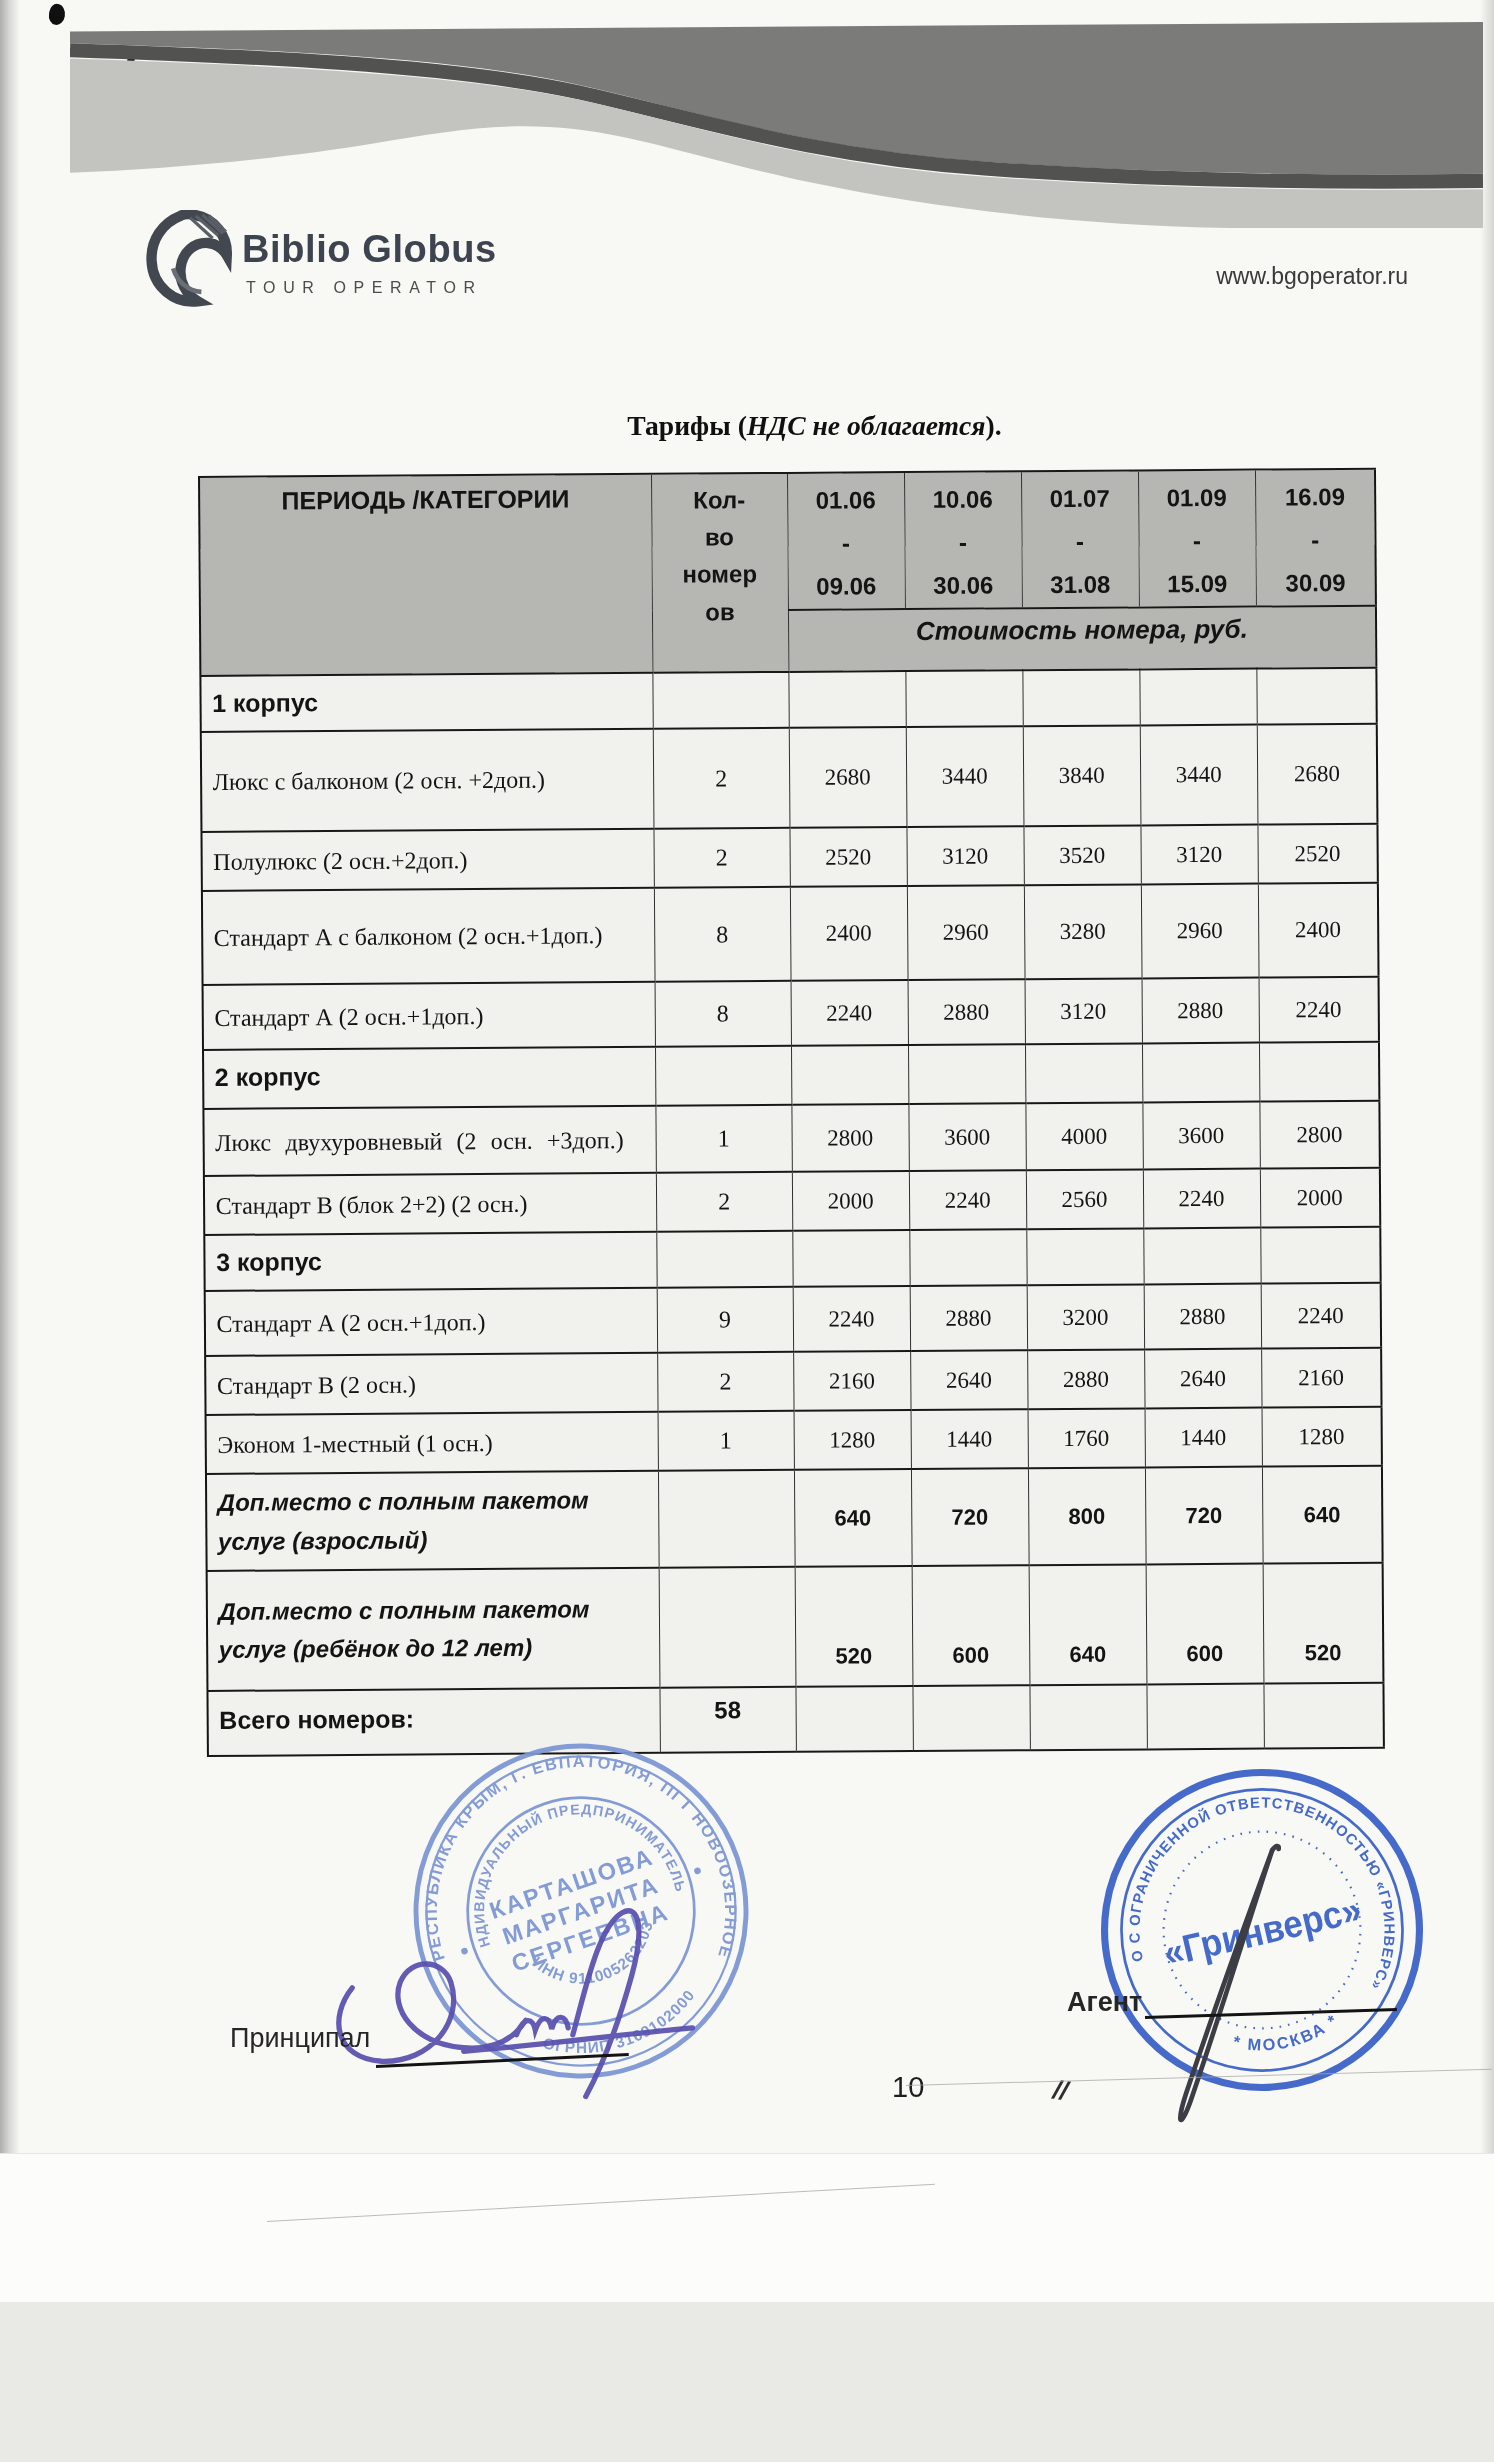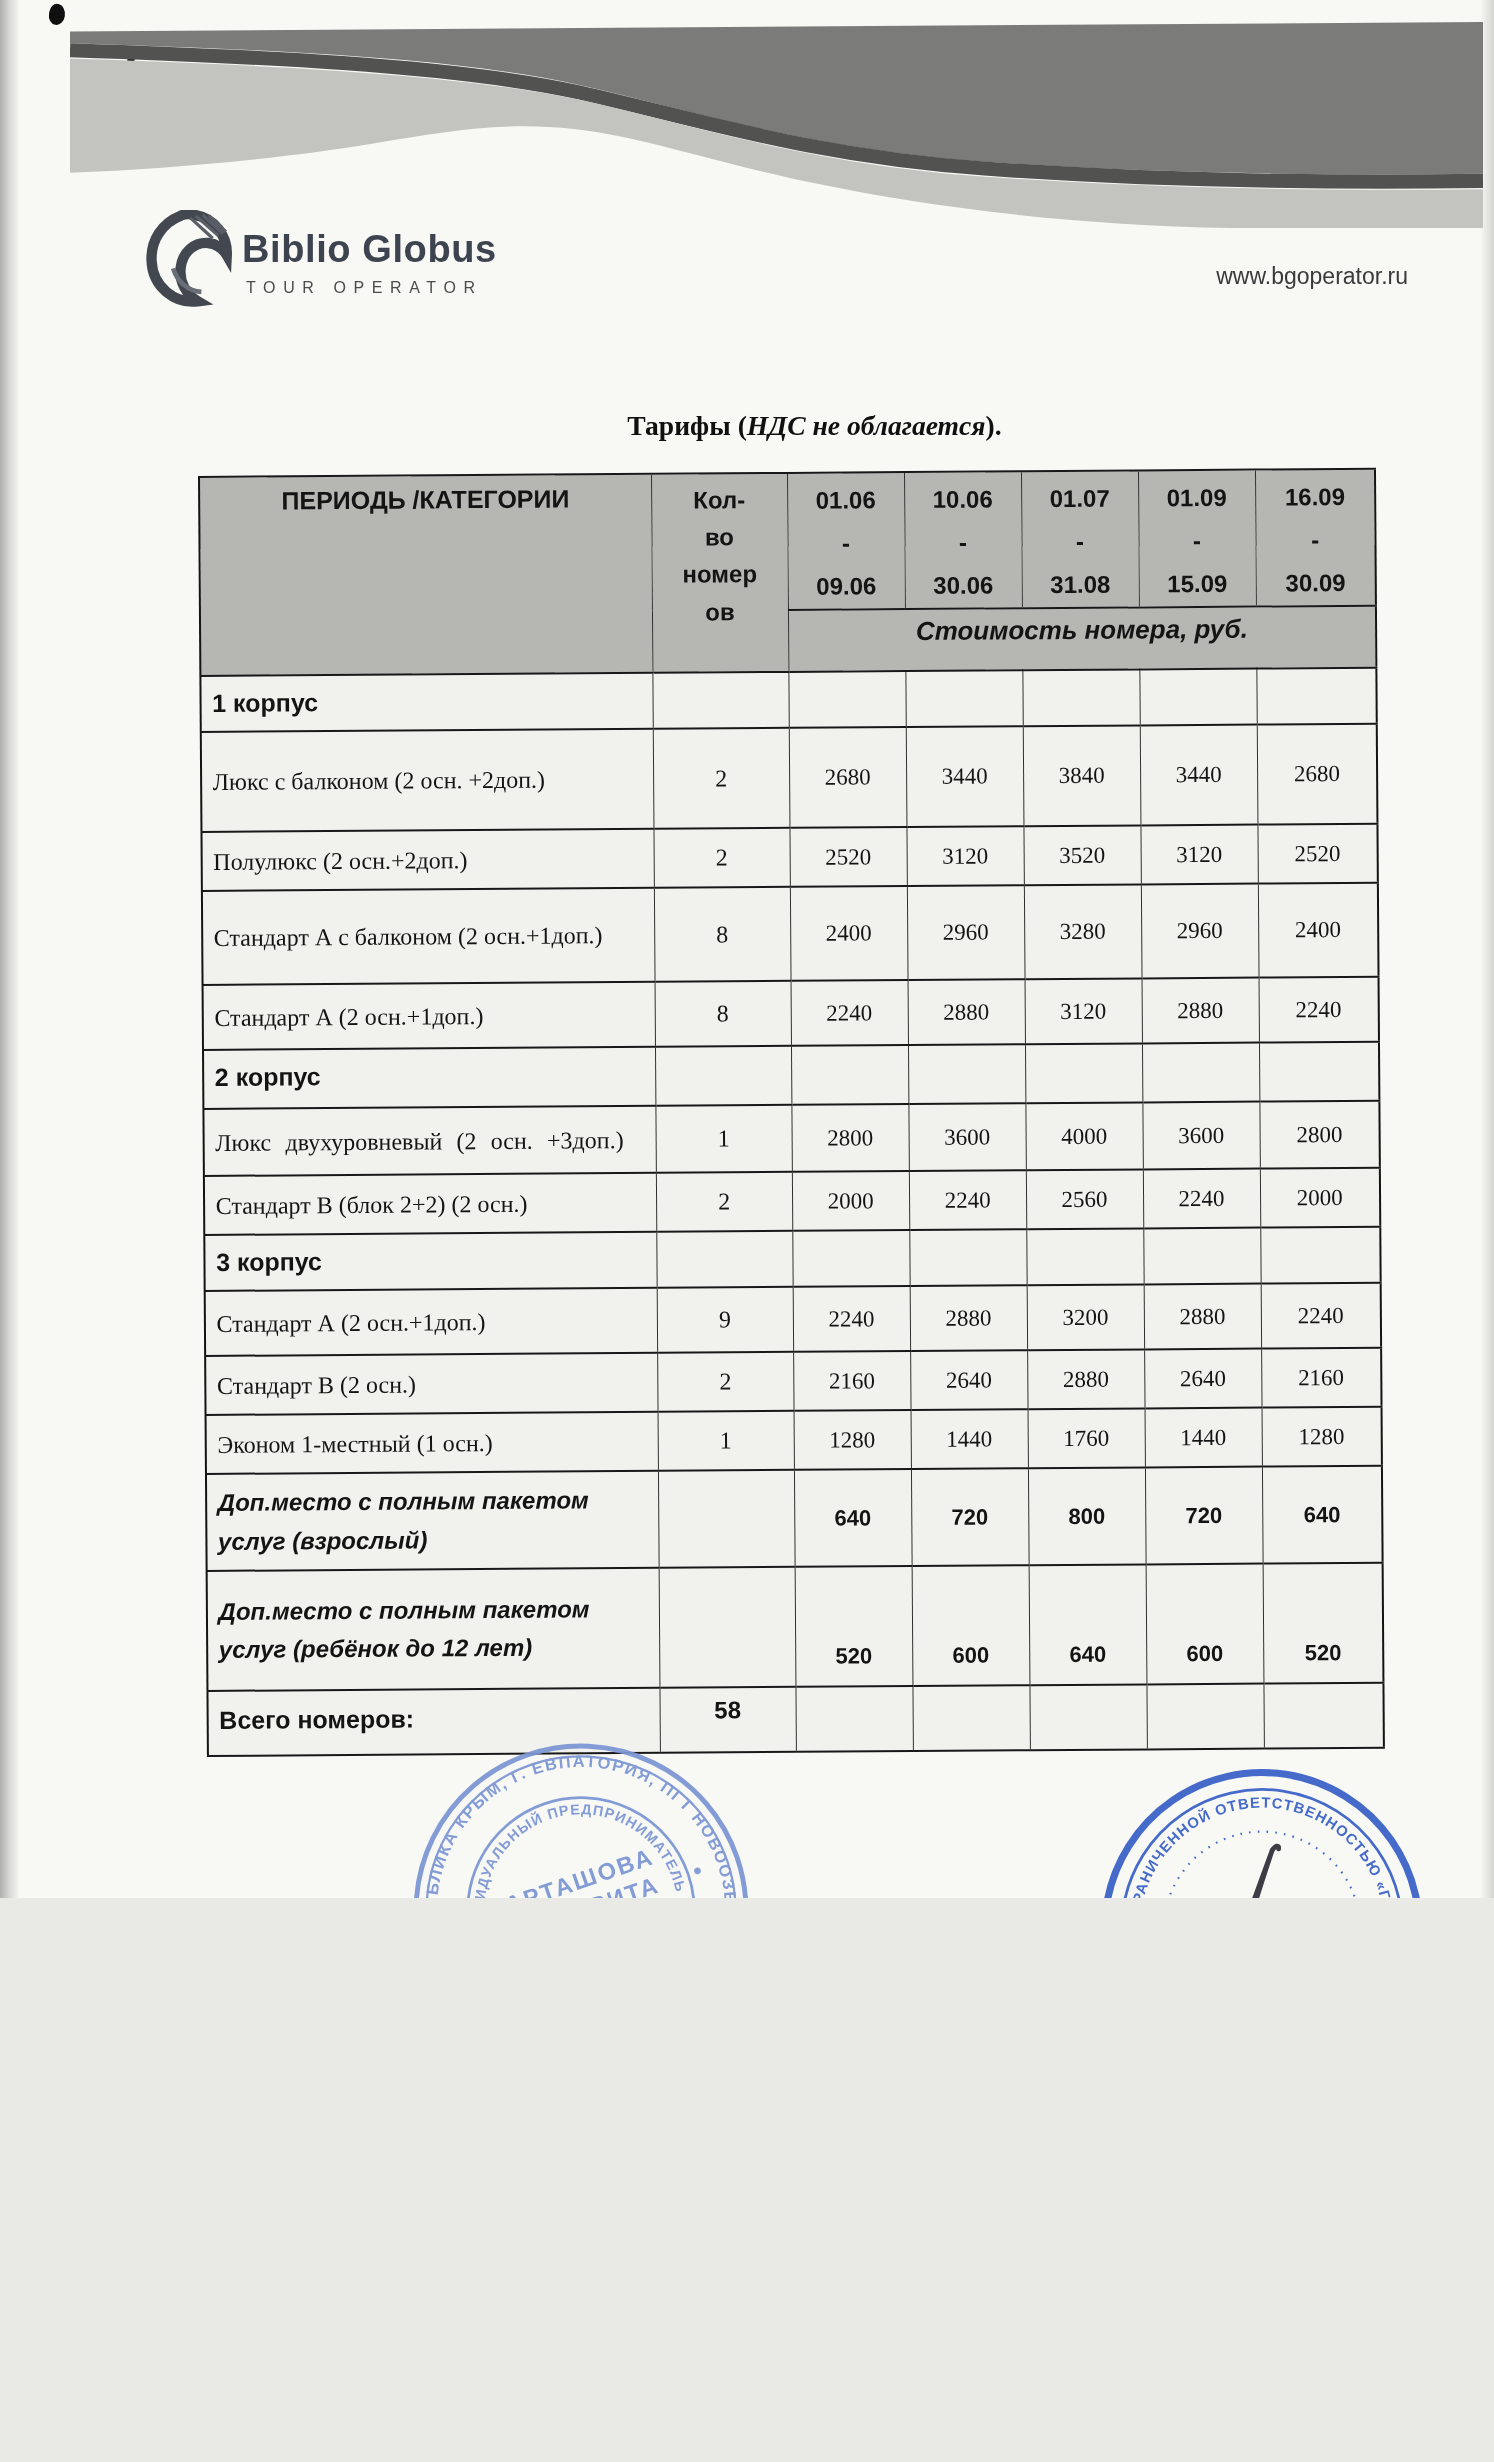--- a/index.html
+++ b/index.html
@@ -1,17 +1,17 @@
 <!DOCTYPE html>
 <html style="font-size:9.4px"><head>
 <meta charset="utf-8">
 <style>
   html,body{margin:0;padding:0;}
   body{width:1495px;height:2462px;background:#e9e9e6;font-family:"Liberation Sans",sans-serif;}
-  .page{position:relative;width:1495px;height:1898px;background:#f8f8f5;overflow:hidden;}
+  .page{position:relative;width:1495px;height:2302px;background:#f8f8f5;overflow:hidden;}
   .abs{position:absolute;}
   
   .edge-left{left:0;top:0;width:20px;height:100%;background:linear-gradient(90deg,#aeaeac 0%,#d6d6d3 45%,rgba(214,214,211,0) 100%);}
   .edge-right{right:0;top:0;width:15.2px;height:100%;background:linear-gradient(270deg,#d2d2cf 0%,rgba(210,210,207,0) 100%);}
   .bottom-band{left:0;top:2153px;width:100%;height:309px;background:#fcfcfa;border-top:0.6px solid #e6e6e2;}
   .blob1{left:49px;top:3.5px;width:16.4px;height:21px;background:#101010;border-radius:45% 55% 50% 50%;transform:rotate(9deg);}
   .blob2{left:128px;top:49px;width:6.5px;height:18px;background:#1c1c1c;border-radius:2.9px;transform:rotate(16deg);}
   
   .brand{left:242px;top:228px;font-size:38px;font-weight:700;color:#3e4350;letter-spacing:0.6px;}
   .tagline{left:246px;top:279px;font-size:16px;color:#4c4c4c;letter-spacing:7.6px;font-weight:500;}

